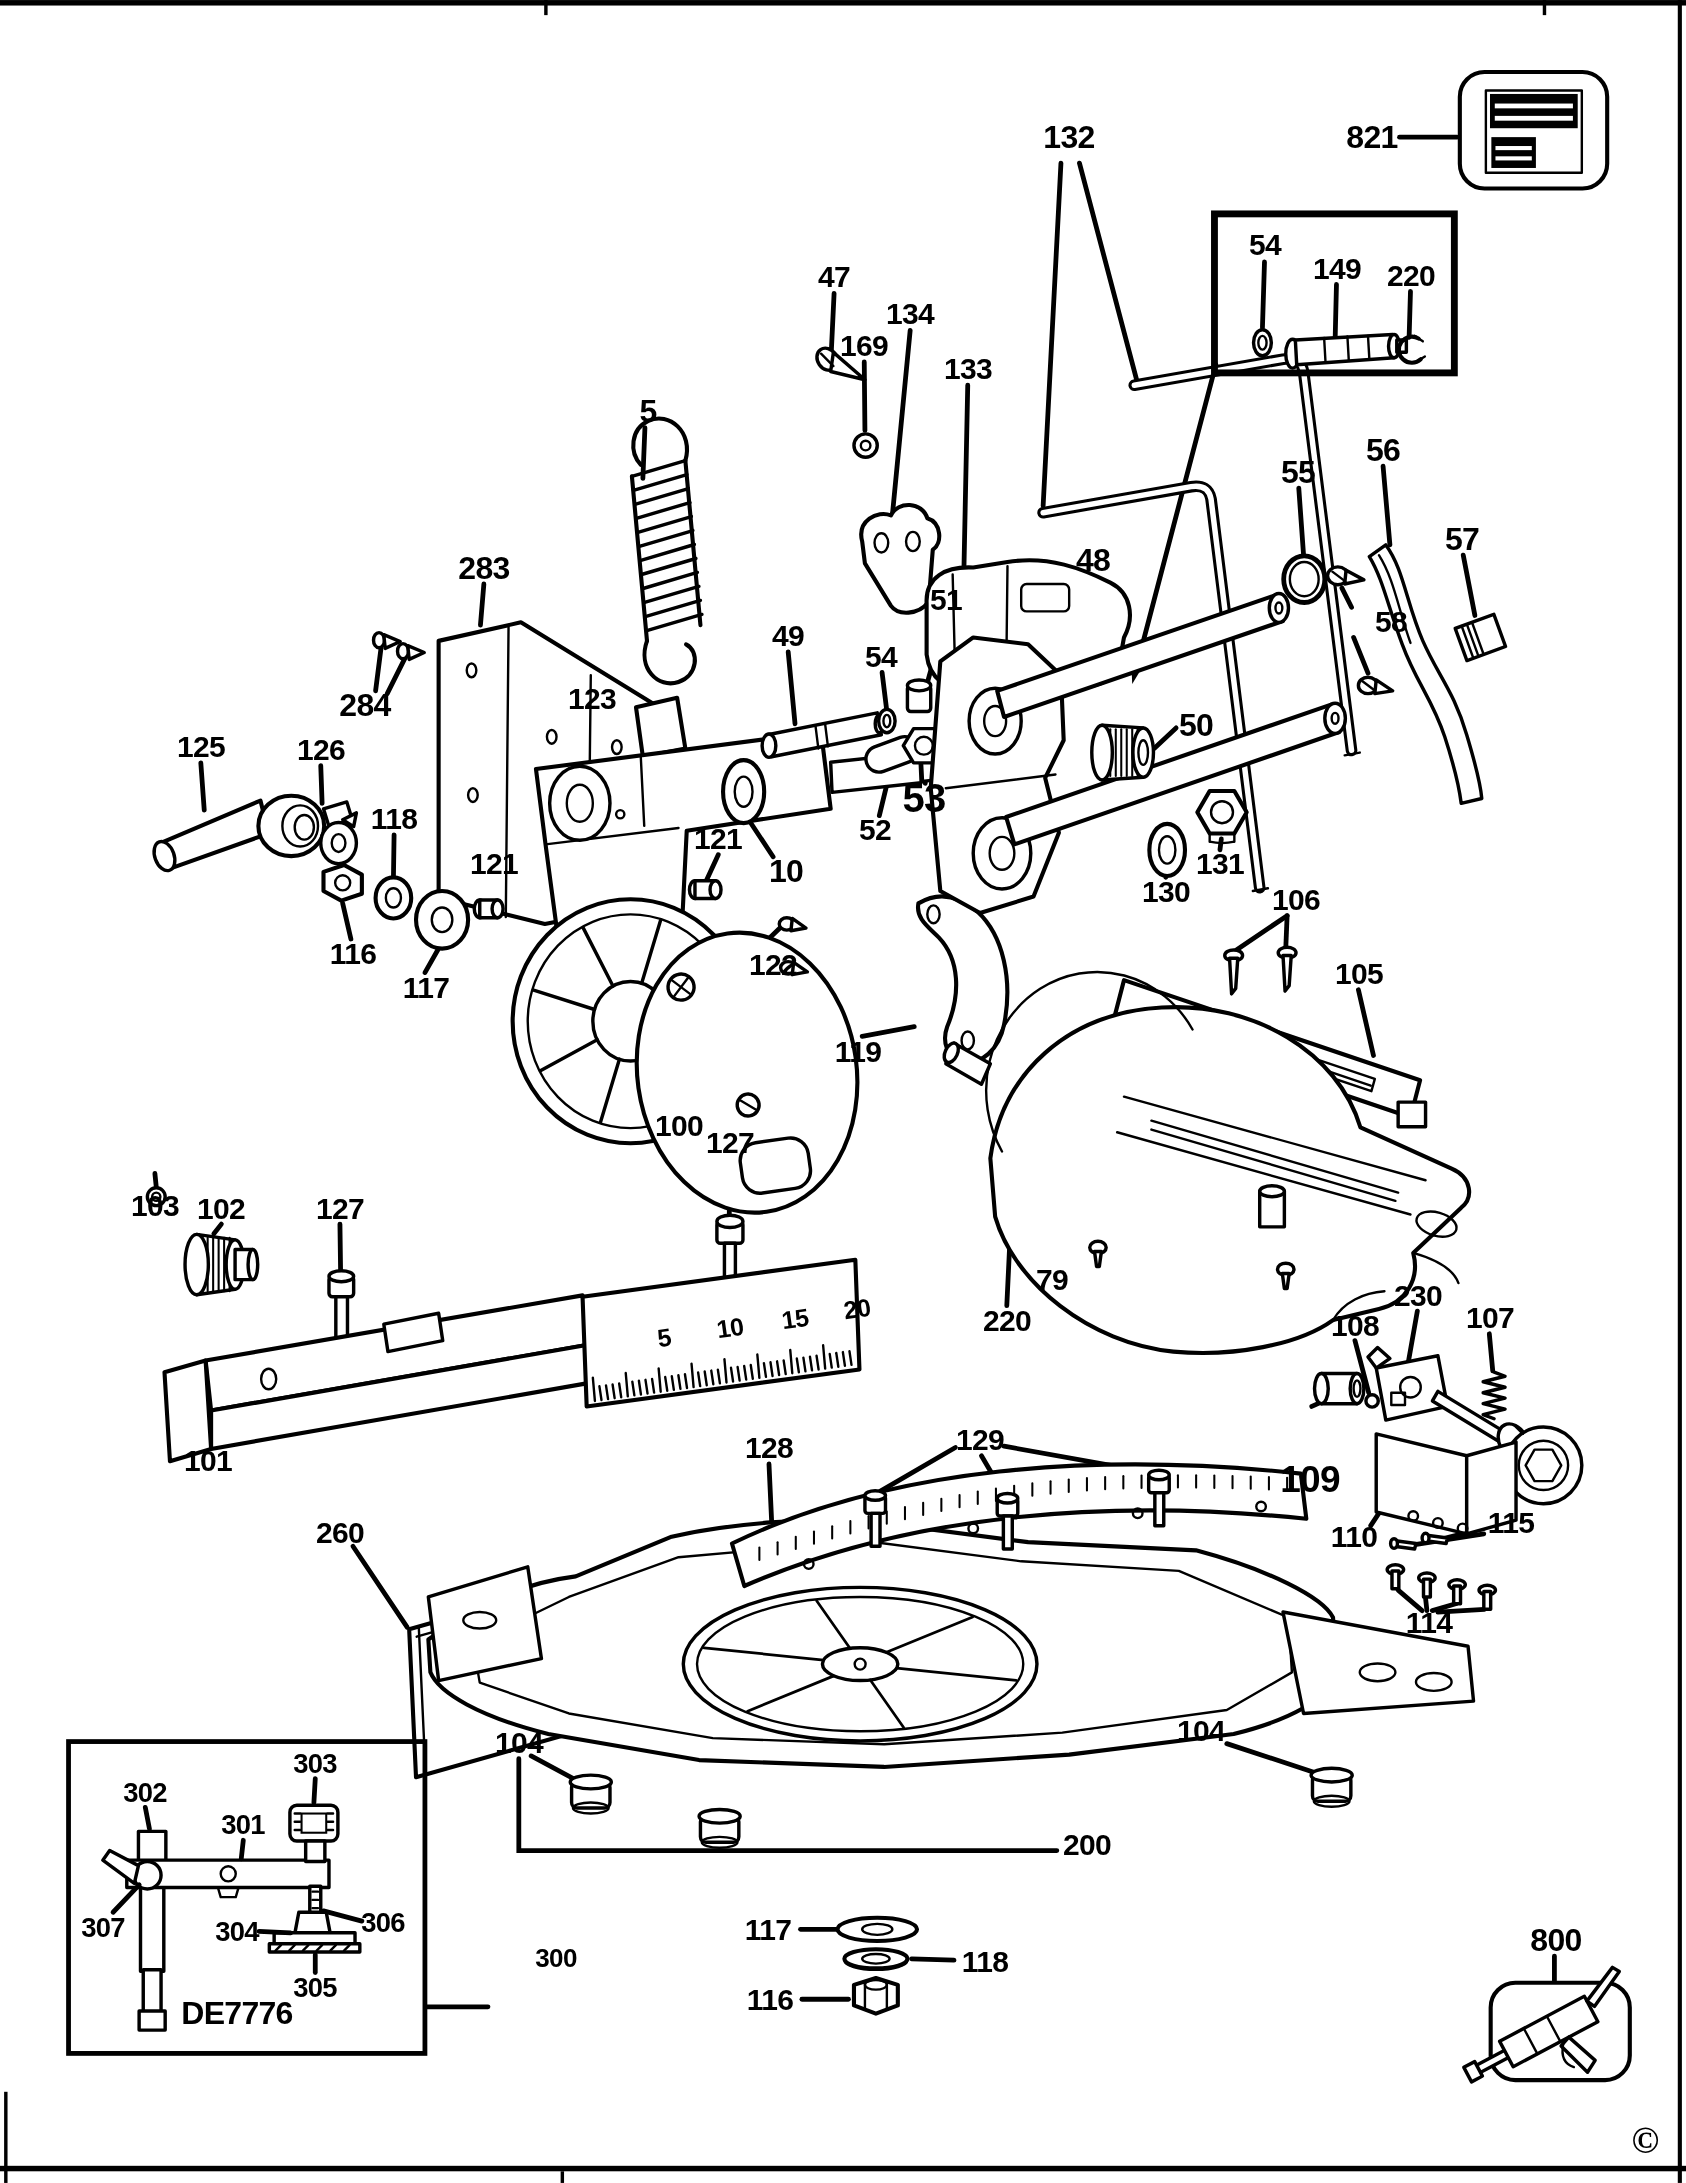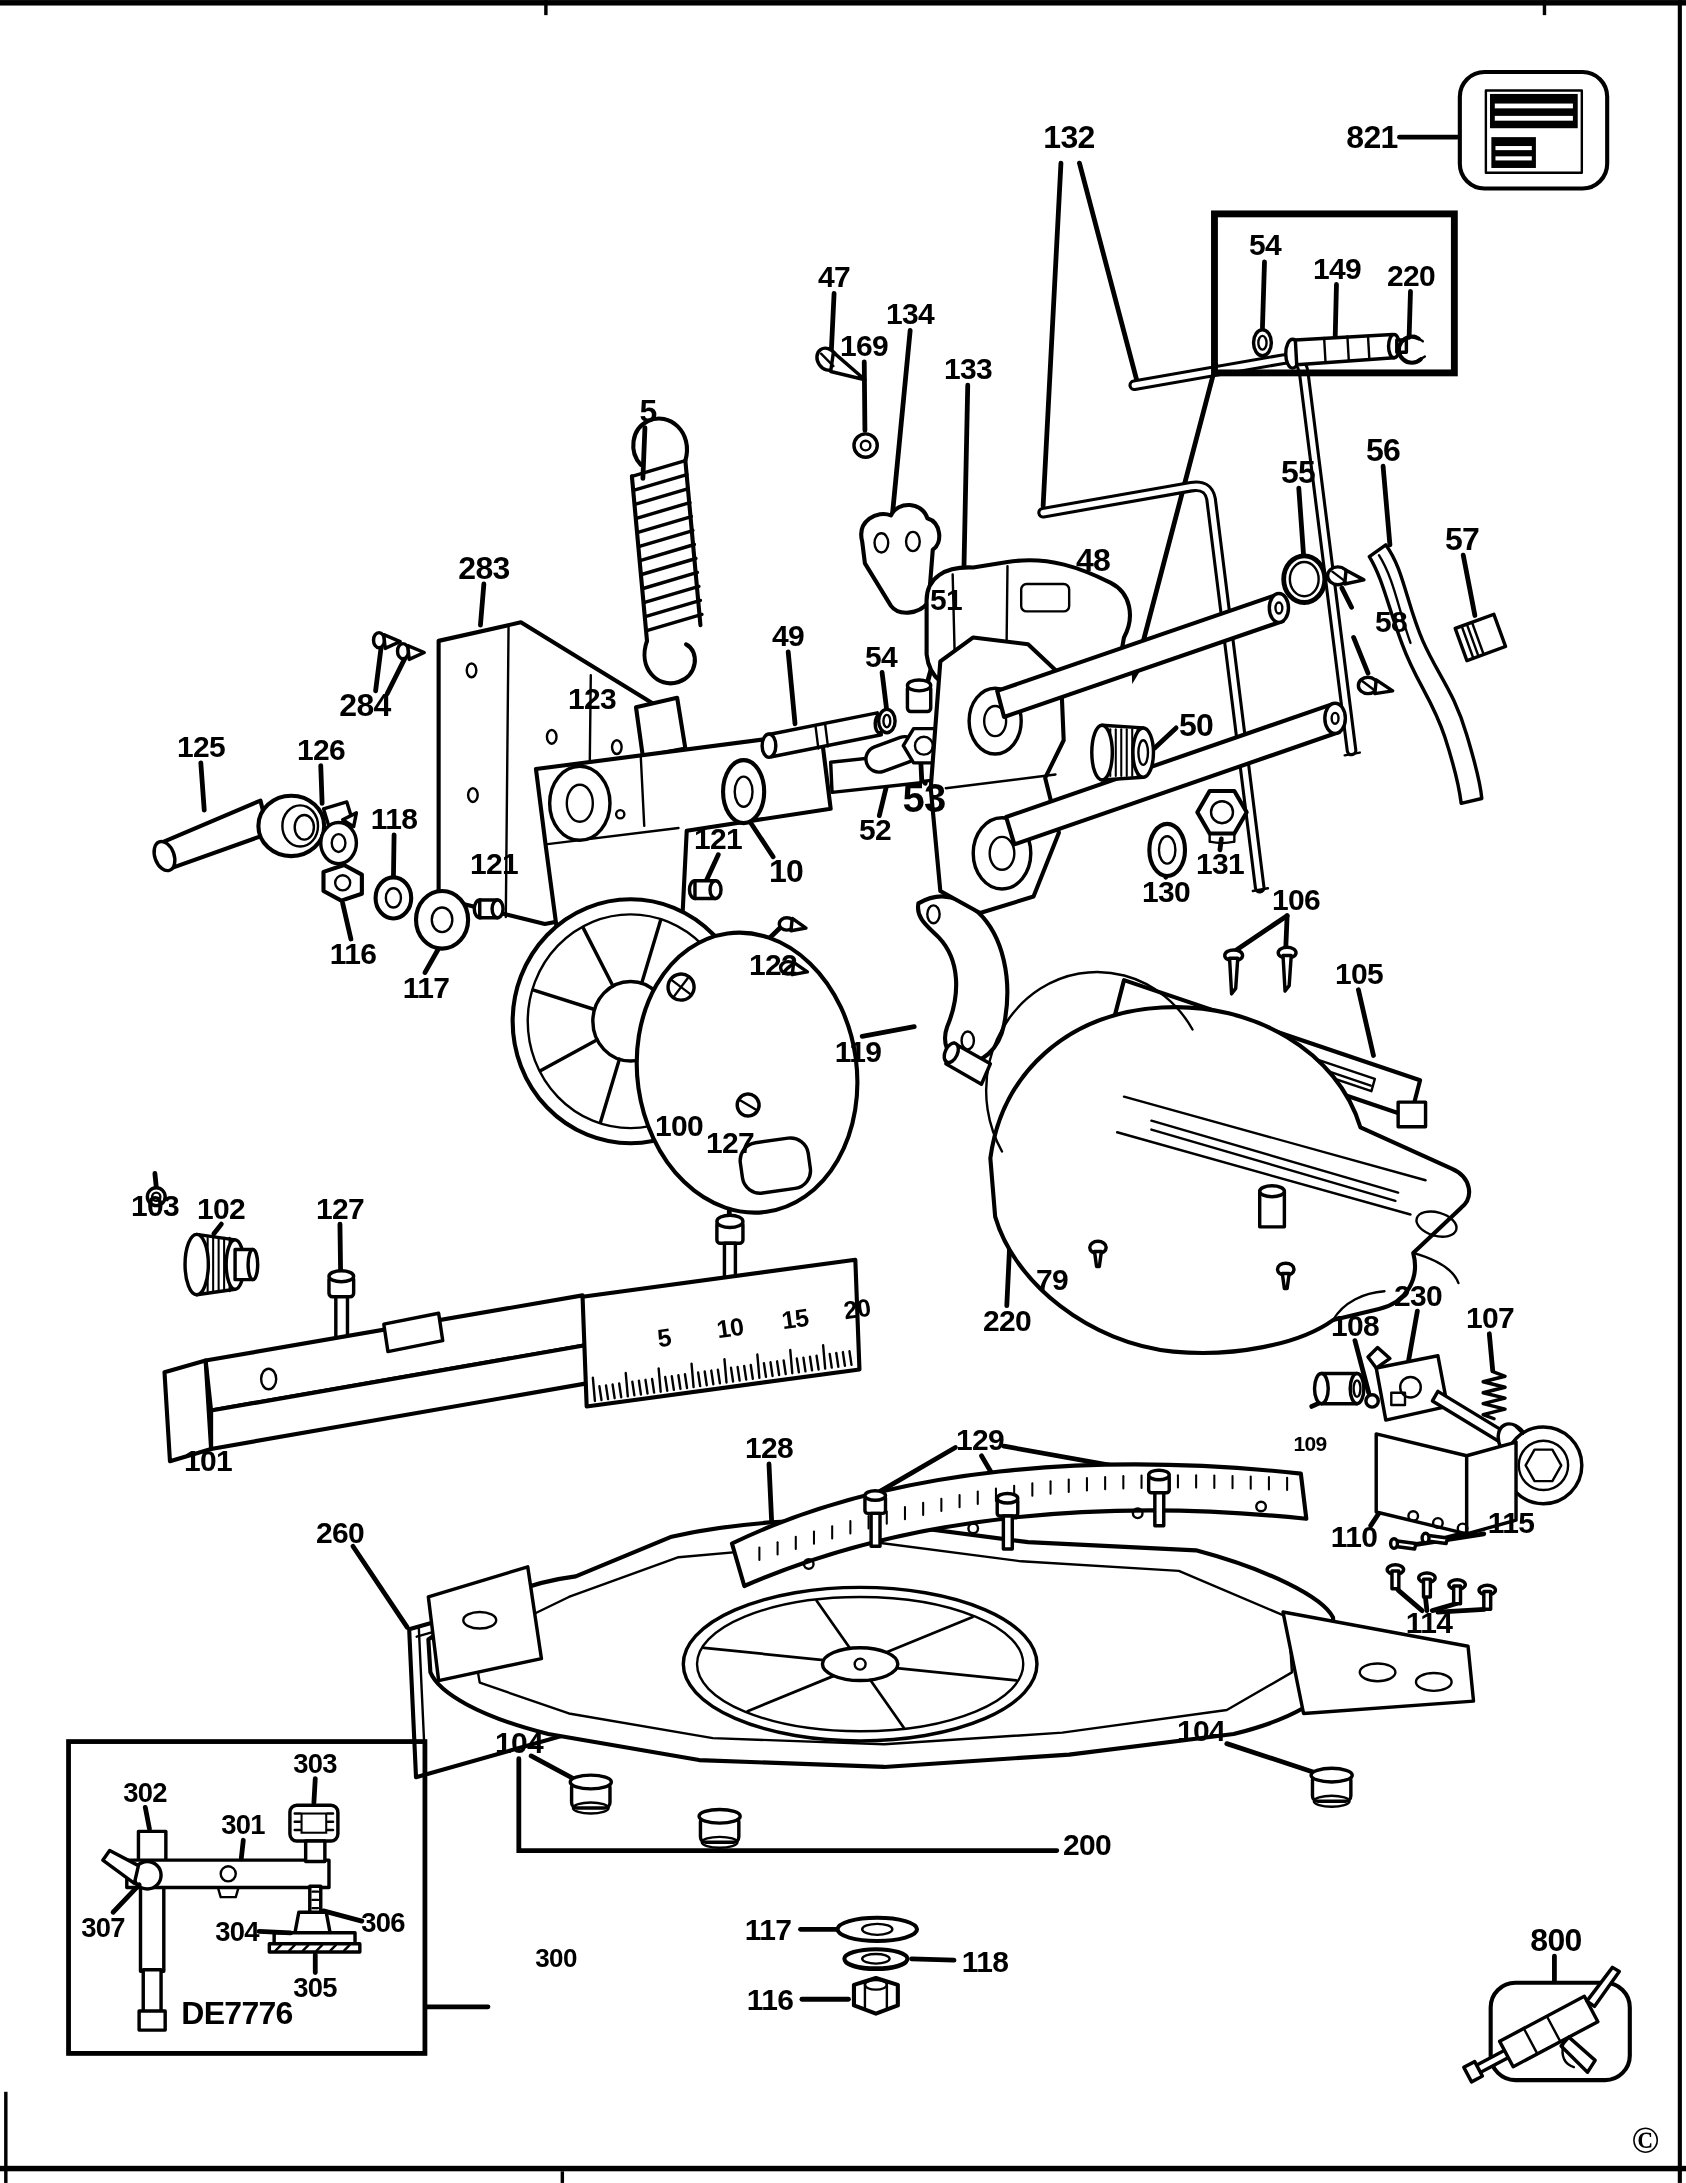--- a/index.html
+++ b/index.html
@@ -748,21 +748,21 @@
       <div class="plabel" style="left: 631px; top: 1126px; font-size: 30px; transform: translate(-50%, -50%); margin-left: 48px;">100</div>
       <div class="plabel" style="left: 730px; top: 1143px; font-size: 30px; transform: translate(-50%, -50%);">127</div>
       <div class="plabel" style="left: 155px; top: 1158px; font-size: 30px; transform: translate(-50%, -50%); margin-top: 48px;">103</div>
       <div class="plabel" style="left: 221px; top: 1209px; font-size: 30px; transform: translate(-50%, -50%);">102</div>
       <div class="plabel" style="left: 340px; top: 1209px; font-size: 30px; transform: translate(-50%, -50%);">127</div>
       <div class="plabel" style="left: 1052px; top: 1280px; font-size: 30px; transform: translate(-50%, -50%);">79</div>
       <div class="plabel" style="left: 1007px; top: 1321px; font-size: 30px; transform: translate(-50%, -50%);">220</div>
       <div class="plabel" style="left: 1355px; top: 1326px; font-size: 30px; transform: translate(-50%, -50%);">108</div>
       <div class="plabel" style="left: 1418px; top: 1296px; font-size: 30px; transform: translate(-50%, -50%);">230</div>
       <div class="plabel" style="left: 1490px; top: 1318px; font-size: 30px; transform: translate(-50%, -50%);">107</div>
-      <div class="plabel" style="left: 1310px; top: 1444px; font-size: 21px; transform: translate(-50%, -50%); text-align: right;">109</div>
+      <div class="plabel" style="left: 1310px; top: 1480px; font-size: 37px; transform: translate(-50%, -50%); text-align: right;">109</div>
       <div class="plabel" style="left: 208px; top: 1461px; font-size: 30px; transform: translate(-50%, -50%);">101</div>
       <div class="plabel" style="left: 769px; top: 1448px; font-size: 30px; transform: translate(-50%, -50%);">128</div>
       <div class="plabel" style="left: 980px; top: 1440px; font-size: 30px; transform: translate(-50%, -50%);">129</div>
       <div class="plabel" style="left: 1354px; top: 1537px; font-size: 30px; transform: translate(-50%, -50%);">110</div>
       <div class="plabel" style="left: 1511px; top: 1523px; font-size: 30px; transform: translate(-50%, -50%);">115</div>
       <div class="plabel" style="left: 340px; top: 1533px; font-size: 30px; transform: translate(-50%, -50%);">260</div>
       <div class="plabel" style="left: 1429px; top: 1623px; font-size: 30px; transform: translate(-50%, -50%);">114</div>
       <div class="plabel" style="left: 519px; top: 1743px; font-size: 30px; transform: translate(-50%, -50%);">104</div>
       <div class="plabel" style="left: 1201px; top: 1731px; font-size: 30px; transform: translate(-50%, -50%);">104</div>
       <div class="plabel" style="left: 1087px; top: 1845px; font-size: 30px; transform: translate(-50%, -50%);">200</div>

